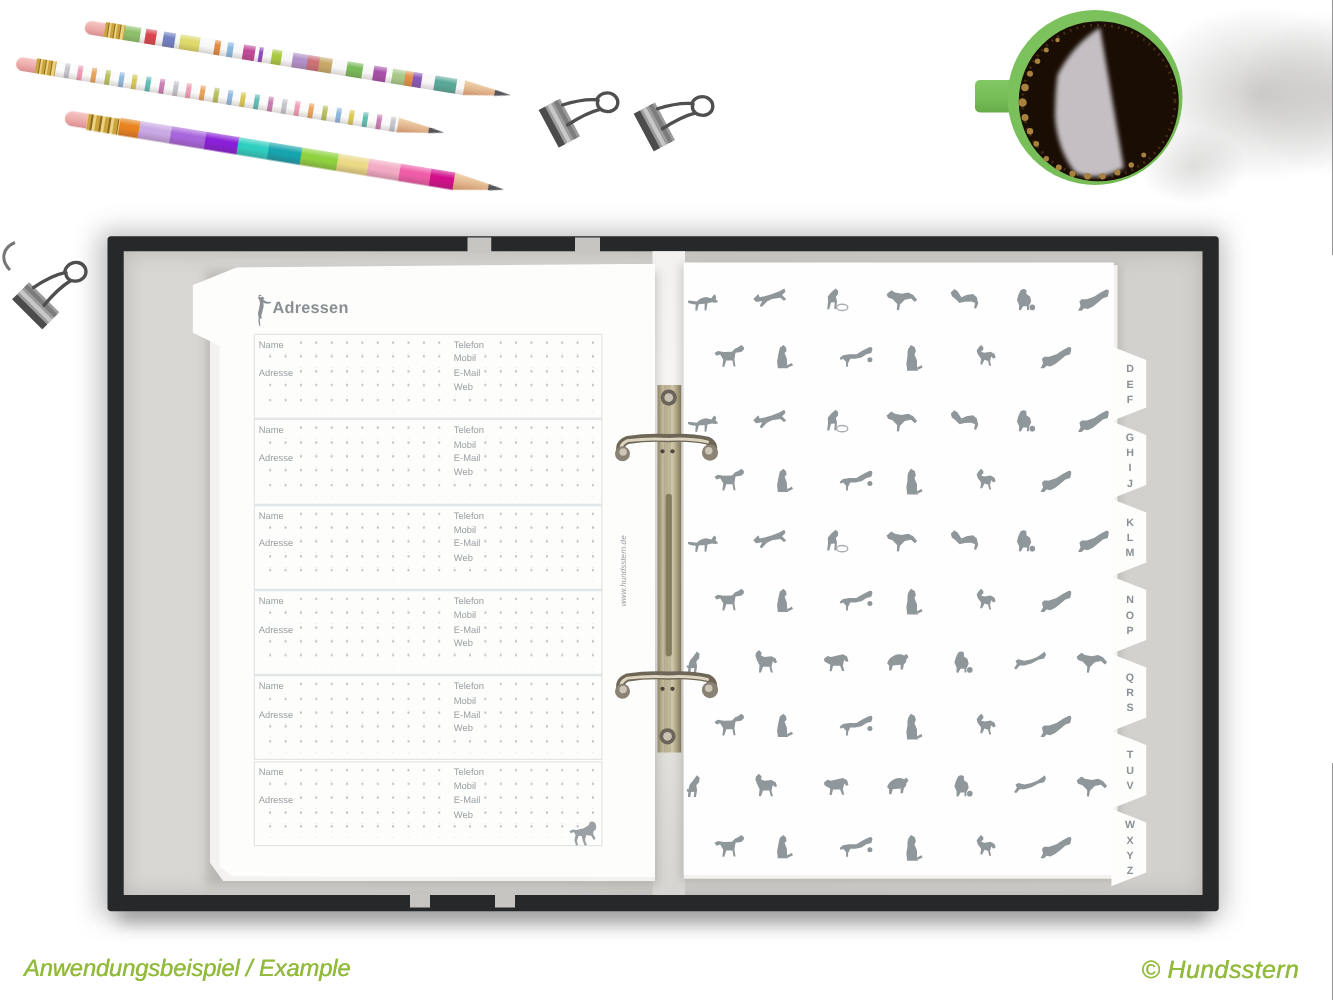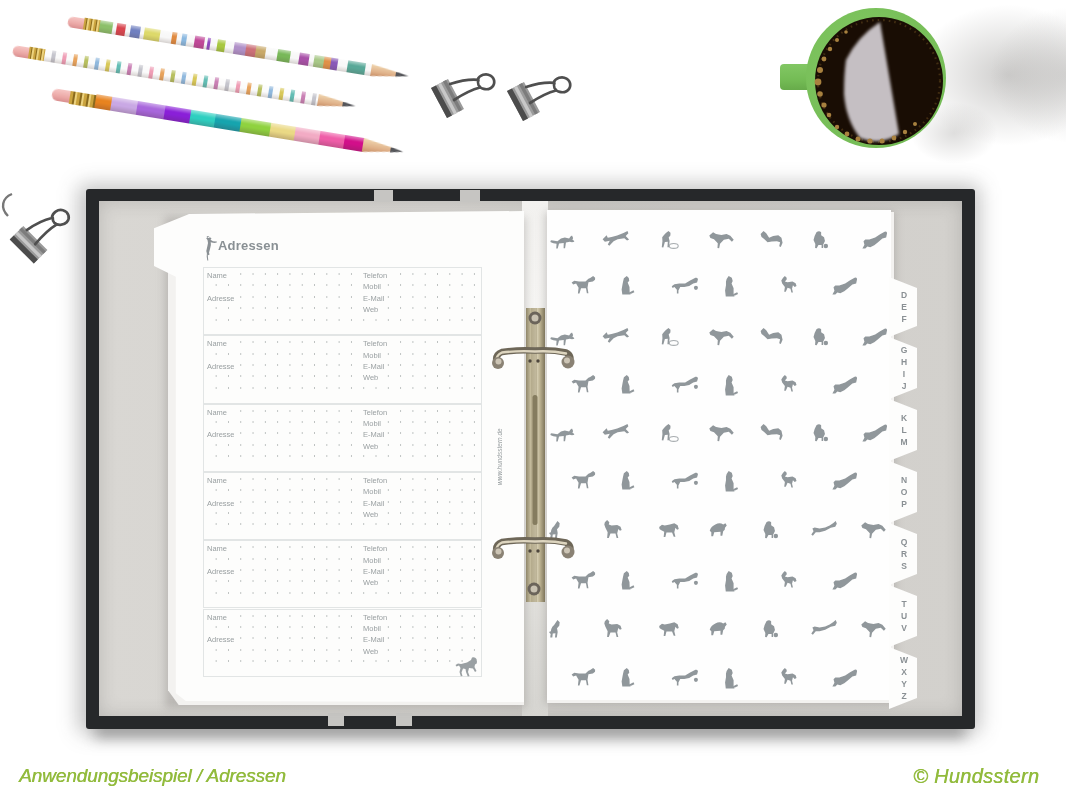--- a/index.html
+++ b/index.html
@@ -581,15 +581,15 @@
       <circle cx="41" cy="126" r="2.4"></circle>
       <circle cx="52" cy="131" r="2.5"></circle>
     <circle cx="64" cy="133" r="2.6"></circle>
       <circle cx="76" cy="133" r="2.5"></circle>
       <circle cx="88" cy="130" r="2.4"></circle>
     <circle cx="99" cy="124" r="2.2"></circle>
       <circle cx="109" cy="116" r="2"></circle>
   </g>
 </svg>
 
-<div class="abs" style="left:19px;top:765px;font-size:19px;font-style:italic;color:#92bb3d;letter-spacing:-0.1px;text-shadow:0.4px 0 0 #92bb3d;">Anwendungsbeispiel / Adressen</div>
+<div class="abs" style="left:19px;top:765px;font-size:19px;font-style:italic;color:#92bb3d;letter-spacing:-0.1px;text-shadow:0.4px 0 0 #92bb3d;">Anwendungsbeispiel / Example</div>
 
 <div class="abs" style="left:913px;top:765px;font-size:20px;font-style:italic;color:#92bb3d;letter-spacing:0.3px;text-shadow:0.4px 0 0 #92bb3d;">© Hundsstern</div>
 
 </body></html>

